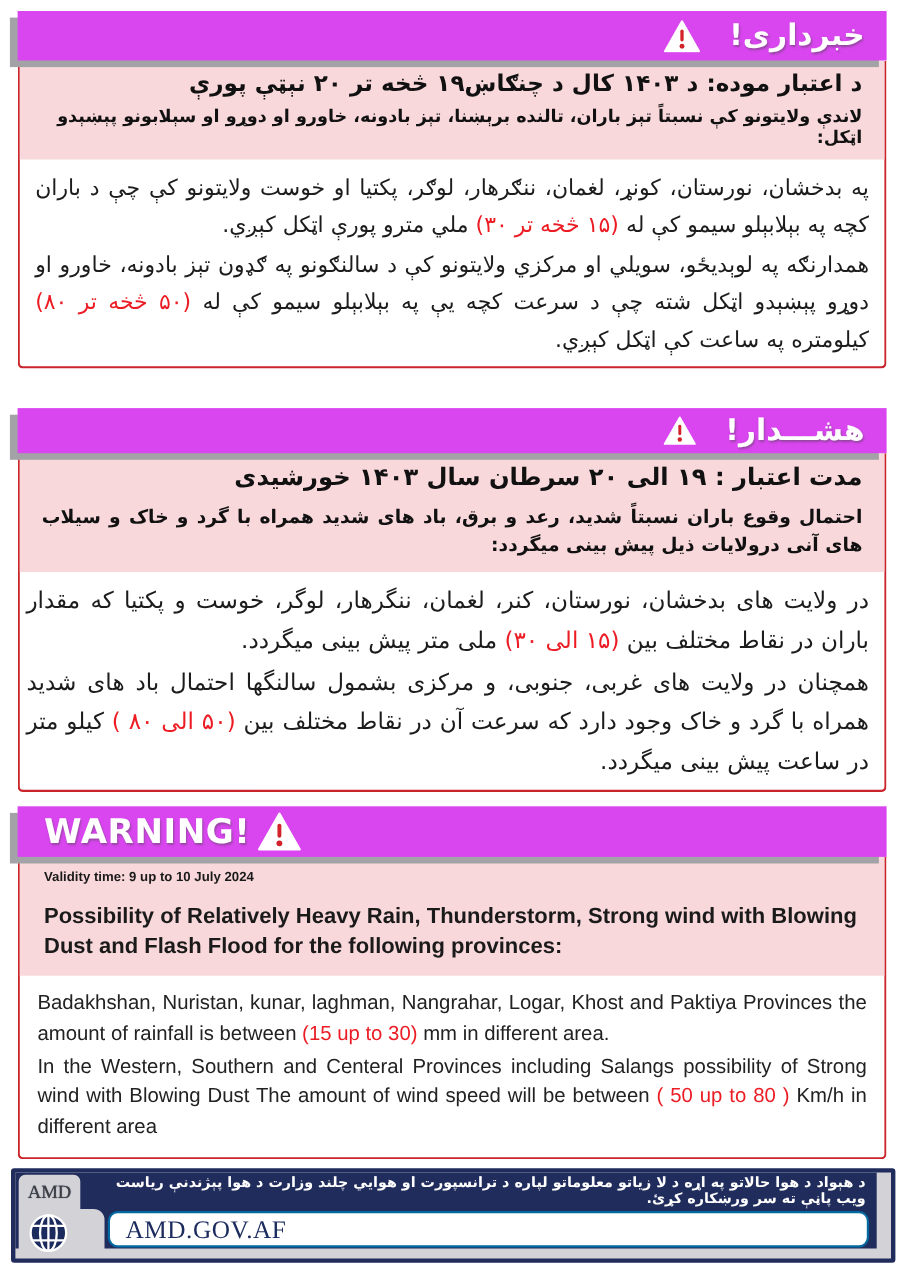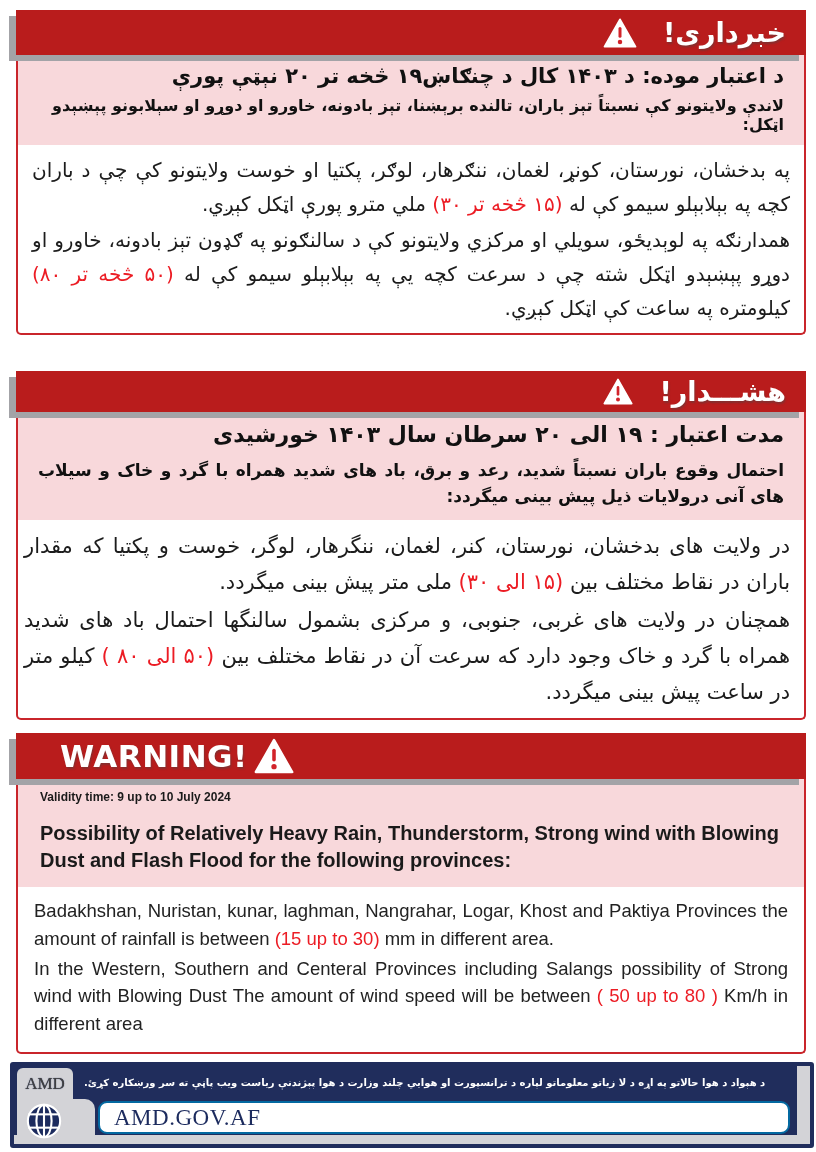--- a/index.html
+++ b/index.html
@@ -6,25 +6,25 @@
   html,body { background:#ffffff; }
   .page {
     width:816px; height:1152px; background:#ffffff; position:relative;
     font-family:"DejaVu Sans", sans-serif; overflow:hidden;
   }
   .section { margin:0 10px 0 16px; }
   .s1 { padding-top:10px; }
 
   
   .banner {
-    height:45px; background:#b91c1c; display:flex; align-items:center;
+    height:45px; background:#d946ef; display:flex; align-items:center;
     box-shadow:-7px 6px 0 0 #A3A3A7; position:relative;
   }
   .banner.rtl { direction:rtl; padding-right:20px; }
-  .banner.ltr { direction:ltr; padding-left:44px;text-align:center; }
+  .banner.ltr { direction:ltr; padding-left:24px;text-align:center; }
   .banner-text {
     color:#ffffff; font-weight:bold; font-size:27px; line-height:1;
     text-shadow:1px 2px 2px rgba(70,70,70,0.45);
   }
   .banner.rtl .tri { margin-right:26px; }
   .banner.ltr .banner-text { font-size:31px; letter-spacing:0.5px; }
   .banner.ltr .tri { margin-left:6px; }
   .tri { display:inline-flex; }
 
   
@@ -69,21 +69,21 @@
   .footer {
     position:absolute; left:10px; right:2px; bottom:4px; height:86px;
     background:#D3D3D7; border:4px solid #202D5C; border-radius:3px;
   }
   .footer-navy {
     position:absolute; top:0; left:0; right:13px; bottom:9px; background:#202D5C;
   }
   .footer-textrow {
     height:33px; display:flex; align-items:center; justify-content:flex-end;
     direction:rtl; padding-right:10px; padding-left:70px;
-    color:#ffffff; font-size:10px; font-weight:bold;
+    color:#ffffff; font-size:13px; font-weight:bold;
   }
   .footer-addressrow { position:absolute; top:35px; left:84px; right:7px; height:33px; }
   .address-bar {
     width:100%; height:100%; background:#ffffff; border:2px solid #0369a1;
     border-radius:9px; display:flex; align-items:center; padding-left:14px;
   }
   .address-text {
     font-family:"Liberation Serif", serif; font-size:23px; color:#1C2B5E;
     letter-spacing:0.5px;
   }

